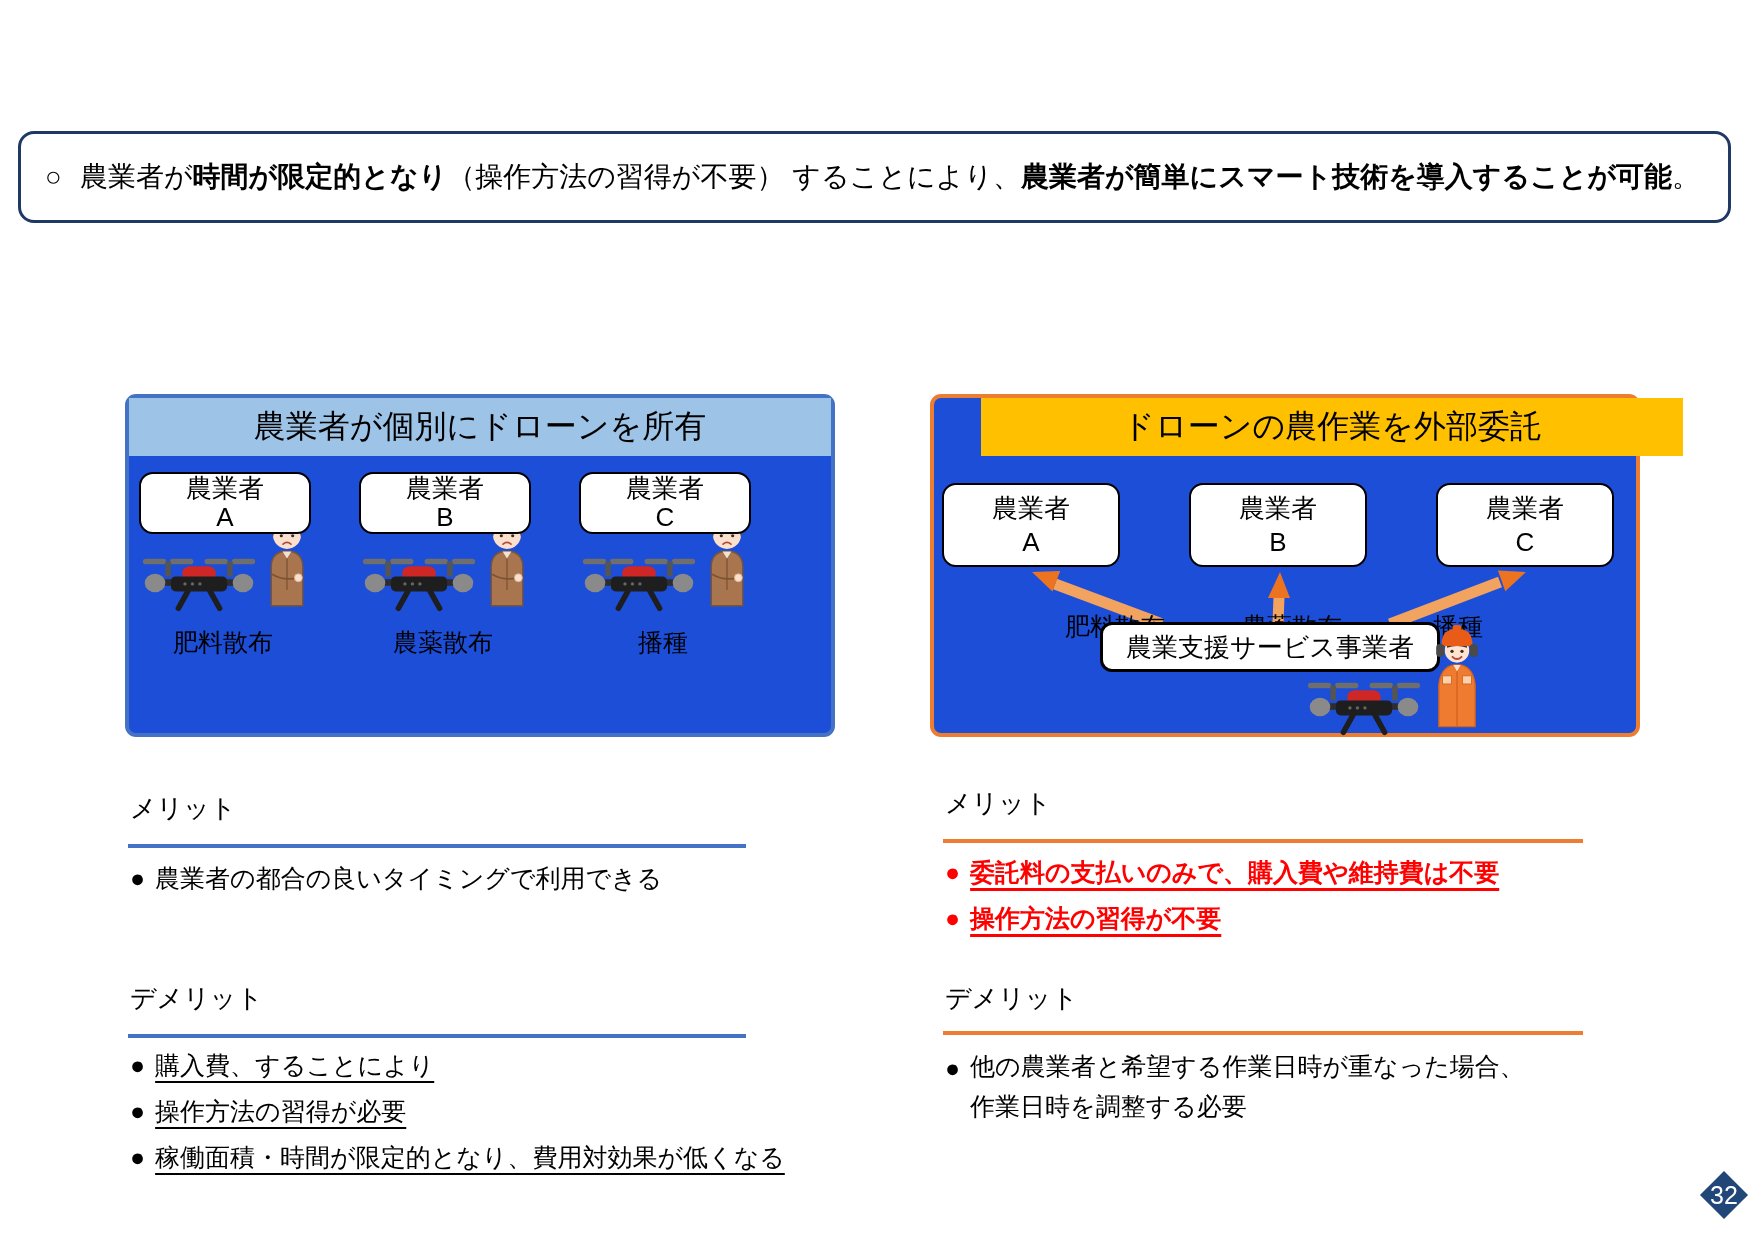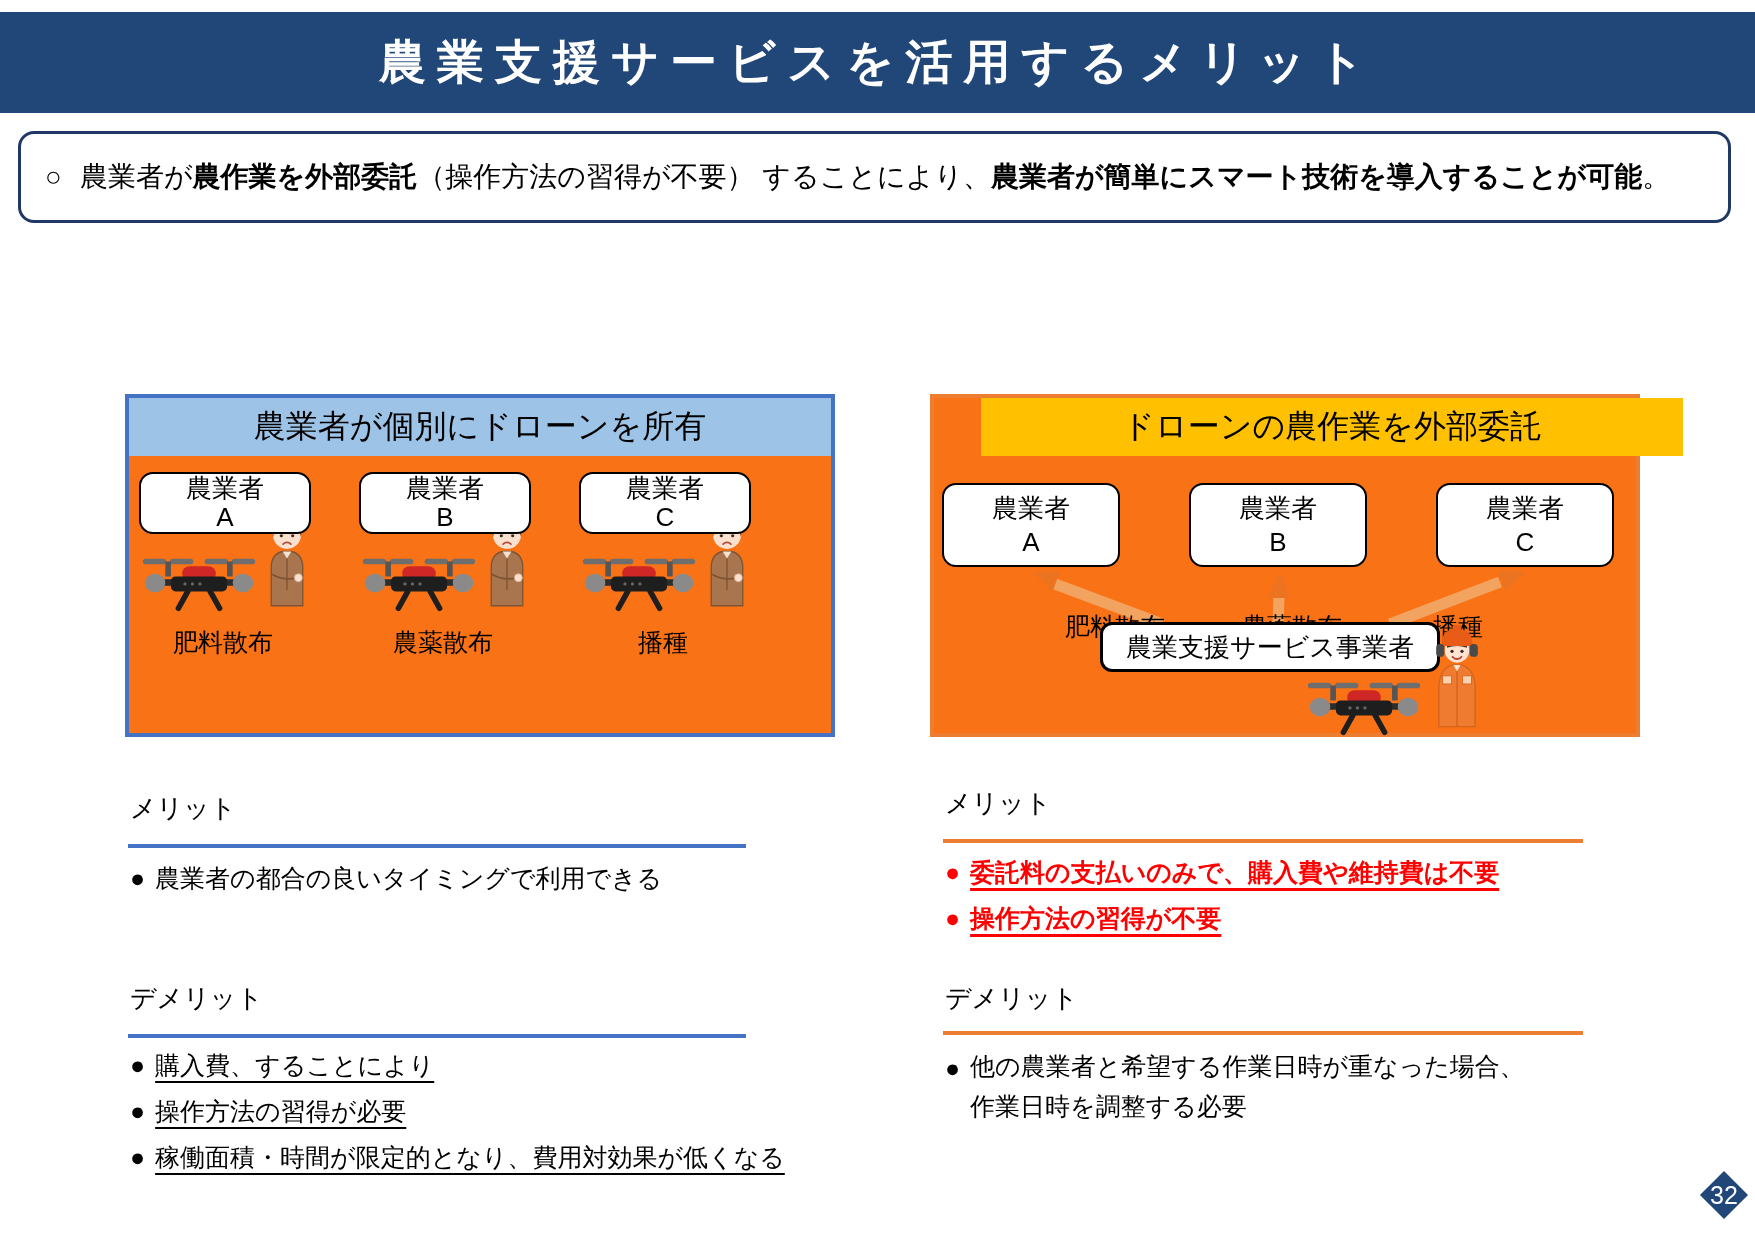--- a/index.html
+++ b/index.html
@@ -19,21 +19,21 @@
     position:absolute;left:18px;top:131px;width:1713px;height:92px;box-sizing:border-box;
     border:3px solid #1f3864;border-radius:16px;background:#fff;
     display:flex;align-items:center;padding:0 24px;
   }
   .summary .txt{font-size:28px;line-height:36px;white-space:nowrap;}
   .summary .marker{margin-right:18px;}
   .summary b{font-weight:bold;}
   
   .example-label{position:absolute;left:66px;top:283px;font-size:29px;}
   
-  .panel{position:absolute;top:394px;width:710px;height:343px;box-sizing:border-box;background:#f97316;}
+  .panel{position:absolute;top:394px;width:710px;height:343px;box-sizing:border-box;background:#1d4ed8;border-radius:11px;}
   .panel-left{left:125px;border:4px solid #4472c4;}
   .panel-right{left:930px;border:4px solid #ed7d31;}
   .panel .header{
     position:absolute;left:0;top:0;width:100%;height:58px;
     display:flex;align-items:center;justify-content:center;font-size:32px;
   }
   .panel-left .header{background:#9dc3e6;}
   .panel-right .header{background:#ffc000;margin-left:47px;}
   .farmer-box{
     position:absolute;box-sizing:border-box;border:2.5px solid #000;border-radius:14px;background:#fff;
@@ -123,27 +123,24 @@
       <rect x="46" y="27" width="9" height="14" rx="4" fill="#4a4a4a"></rect>
       <circle cx="26.5" cy="35" r="1.8" fill="#3a2a20"></circle>
       <circle cx="37.5" cy="35" r="1.8" fill="#3a2a20"></circle>
       <path d="M27 41 Q32 46 37 41" fill="none" stroke="#b14a3a" stroke-width="2" stroke-linecap="round"></path>
     </symbol>
   </defs>
 </svg>
 
 <div class="slide">
 
-  <div class="banner">
-    <div class="title">農業支援サービスを活用するメリット</div>
-  </div>
 
   <div class="summary">
     <div class="txt">
-      <span class="marker">○</span><span>農業者が</span><b>農作業を外部委託</b><span>（操作方法の習得が不要） することにより、</span><b>農業者が簡単にスマート技術を導入することが可能</b><span>。</span>
+      <span class="marker">○</span><span>農業者が</span><b>時間が限定的となり</b><span>（操作方法の習得が不要） することにより、</span><b>農業者が簡単にスマート技術を導入することが可能</b><span>。</span>
     </div>
   </div>
 
 
   <div class="panel panel-left">
     <div class="header">農業者が個別にドローンを所有</div>
 
     <div class="farmer-box" style="left:10px;">
       <span>農業者</span>
       <span>A</span>

